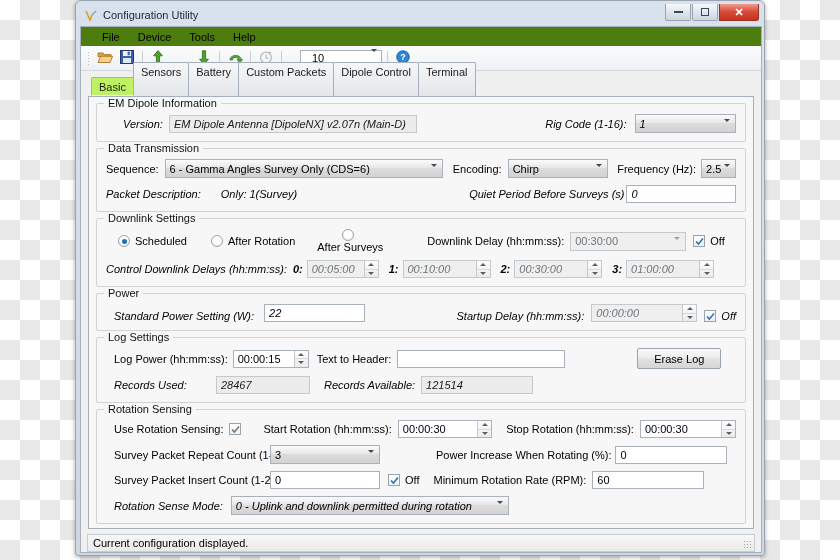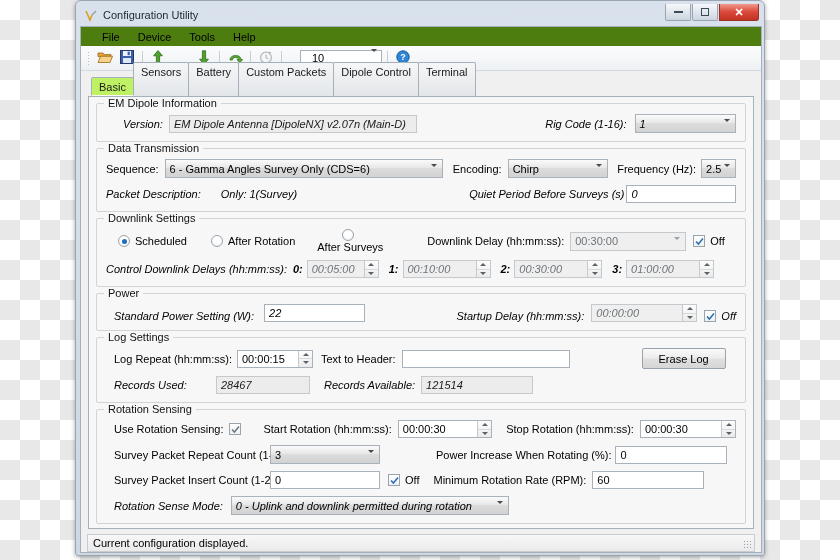--- a/index.html
+++ b/index.html
@@ -659,21 +659,21 @@
             </span>
             <span class="ctext">Off</span>
           </span>
         </div>
       </div>
 
       <div class="group">
         <span class="legend">Log Settings</span>
 
         <div class="row" style="margin-top:1px;">
-          <span class="lbl" style="margin-left:8px;">Log Repeat (hh:mm:ss):</span>
+          <span class="lbl" style="margin-left:8px;">Log Power (hh:mm:ss):</span>
           <span class="spin" style="width:76px; margin-left:5px;">
             <span>00:00:15</span>
             <span class="btns">
               <div>
                   <span class="caret-up"></span>
                 </div>
               <div>
                   <span class="caret-dn-s"></span>
                 </div>
             </span>

